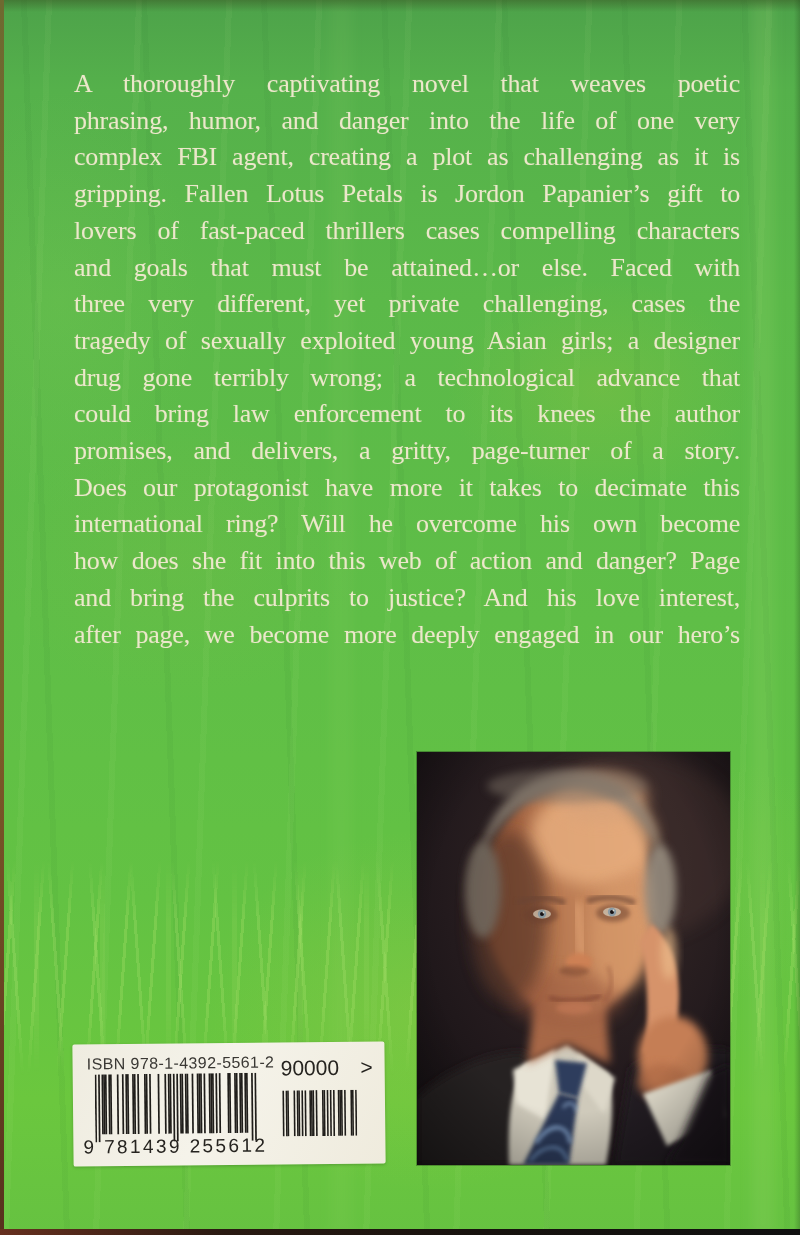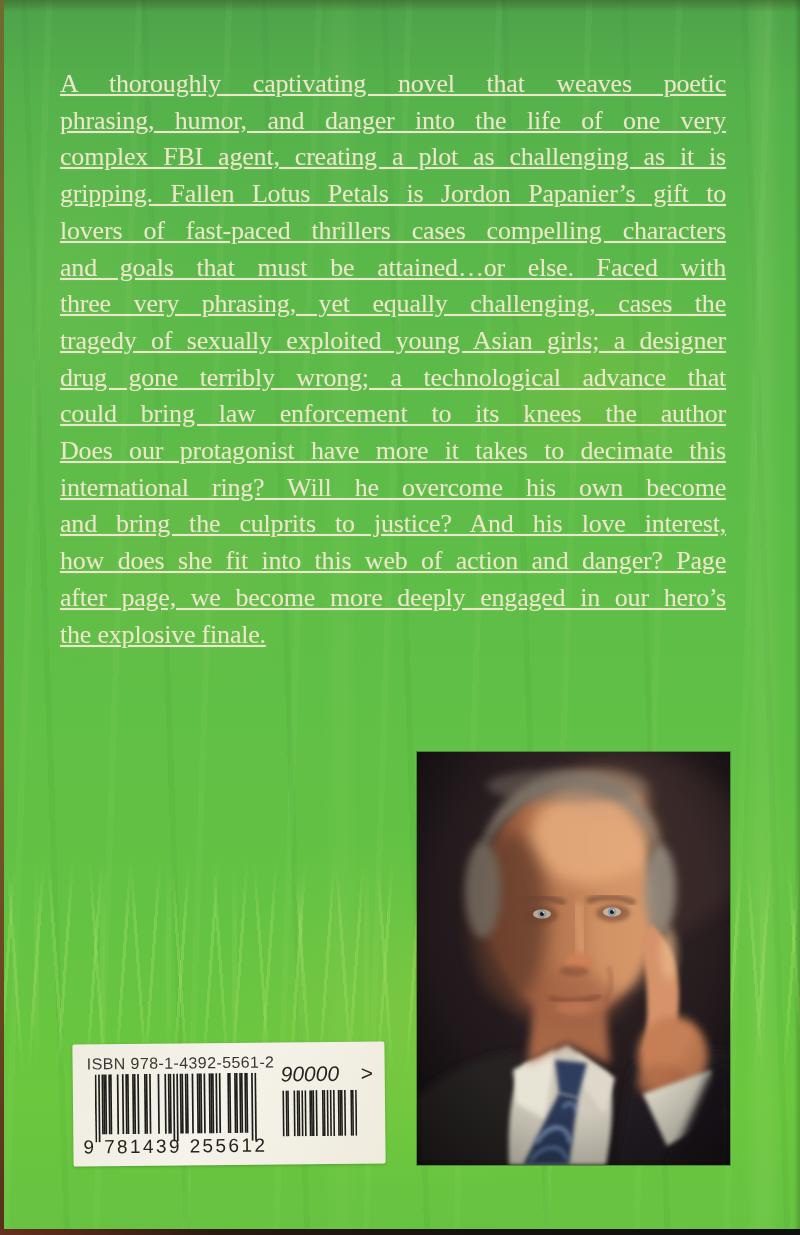--- a/index.html
+++ b/index.html
@@ -31,41 +31,41 @@
   }
   .edge-top{position:absolute;left:0;right:0;top:0;height:12px;
     background:linear-gradient(180deg,rgba(55,75,30,.45),rgba(55,75,30,0));}
   .edge-left{position:absolute;left:0;top:0;bottom:0;width:4px;
     background:linear-gradient(180deg,#6e6a30,#7c5a28 60%,#57301d);}
   .edge-right{position:absolute;right:0;top:0;bottom:0;width:6px;
     background:linear-gradient(270deg,rgba(30,65,25,.28),rgba(30,65,25,0));}
   .edge-bottom{position:absolute;left:0;right:0;bottom:0;height:6px;
     background:linear-gradient(90deg,#67301f,#2a1a12 28%,#17120e 60%,#101010);}
   
-  .blurb{position:absolute;left:60px;top:66px;width:666px;
+  .blurb{position:absolute;left:74px;top:66px;width:666px;
     font-size:26px;line-height:36.7px;letter-spacing:-0.2px;color:#ece7cb;
-    text-shadow:0 0 2px rgba(220,240,180,.18);text-decoration:underline;}
+    text-shadow:0 0 2px rgba(220,240,180,.18);}
   .blurb-line{text-align:justify;text-align-last:justify;-moz-text-align-last:justify;white-space:normal;}
   .blurb-line.last-line{text-align-last:left;-moz-text-align-last:left;}
   
   .photo{position:absolute;left:417px;top:752px;width:313px;height:413px;
     box-shadow:0 0 0 1px rgba(20,40,15,.35);}
   .photo svg{display:block;}
   
   .label{position:absolute;left:73px;top:1043px;width:312px;height:122px;
     background:linear-gradient(115deg,#efece0 0%,#f5f3ea 45%,#efebdd 100%);
     transform:rotate(-0.6deg);border-radius:2px;
     box-shadow:0 1px 3px rgba(15,40,10,.25);
     font-family:"Liberation Sans","DejaVu Sans",sans-serif;color:#2e2c28;}
   .isbn{position:absolute;left:12px;top:11px;width:192px;text-align:center;
     font-size:16px;letter-spacing:.4px;color:#3a3834;}
   .ean13{position:absolute;left:22px;top:30px;}
   .digits{position:absolute;left:10px;top:92px;font-size:19px;letter-spacing:2.4px;color:#262420;white-space:pre;}
-  .price{position:absolute;left:208px;top:20px;width:92px;display:flex;
-    justify-content:space-between;font-size:21px;color:#262420;font-style:italic;}
+  .price{position:absolute;left:208px;top:14px;width:92px;display:flex;
+    justify-content:space-between;font-size:21px;color:#262420;}
   .addon{position:absolute;left:208px;top:48px;}
 </style>
 </head>
 <body>
 
 <div class="page">
   <div class="streaks"></div>
   <div class="streak-v" style="left:752px;"></div>
   <div class="streak-v" style="left:330px;opacity:.5;"></div>
   <div class="grass-band"></div>
@@ -74,30 +74,30 @@
   <div class="edge-left"></div>
   <div class="edge-bottom"></div>
 
   <div class="blurb">
       <div class="blurb-line">A thoroughly captivating novel that weaves poetic</div>
       <div class="blurb-line">phrasing, humor, and danger into the life of one very</div>
       <div class="blurb-line">complex FBI agent, creating a plot as challenging as it is</div>
       <div class="blurb-line">gripping. Fallen Lotus Petals is Jordon Papanier’s gift to</div>
       <div class="blurb-line">lovers of fast-paced thrillers cases compelling characters</div>
       <div class="blurb-line">and goals that must be attained…or else. Faced with</div>
-      <div class="blurb-line">three very phrasing, yet equally challenging, cases the</div>
+      <div class="blurb-line">three very different, yet private challenging, cases the</div>
       <div class="blurb-line">tragedy of sexually exploited young Asian girls; a designer</div>
       <div class="blurb-line">drug gone terribly wrong; a technological advance that</div>
       <div class="blurb-line">could bring law enforcement to its knees the author</div>
+      <div class="blurb-line">promises, and delivers, a gritty, page-turner of a story.</div>
       <div class="blurb-line">Does our protagonist have more it takes to decimate this</div>
       <div class="blurb-line">international ring? Will he overcome his own become</div>
+      <div class="blurb-line">how does she fit into this web of action and danger? Page</div>
       <div class="blurb-line">and bring the culprits to justice? And his love interest,</div>
-      <div class="blurb-line">how does she fit into this web of action and danger? Page</div>
       <div class="blurb-line">after page, we become more deeply engaged in our hero’s</div>
-      <div class="blurb-line last-line">the explosive finale.</div>
     </div>
 
   <div class="photo" role="img" aria-label="Portrait of the author in dark suit and tie, hand raised to his cheek">
     <svg width="313" height="413" viewBox="0 0 313 413">
       <defs>
         <radialGradient id="pbg" cx="58%" cy="30%" r="90%">
           <stop offset="0" stop-color="#382a28"></stop>
           <stop offset="55%" stop-color="#231a1d"></stop>
           <stop offset="100%" stop-color="#130f12"></stop>
         </radialGradient>

